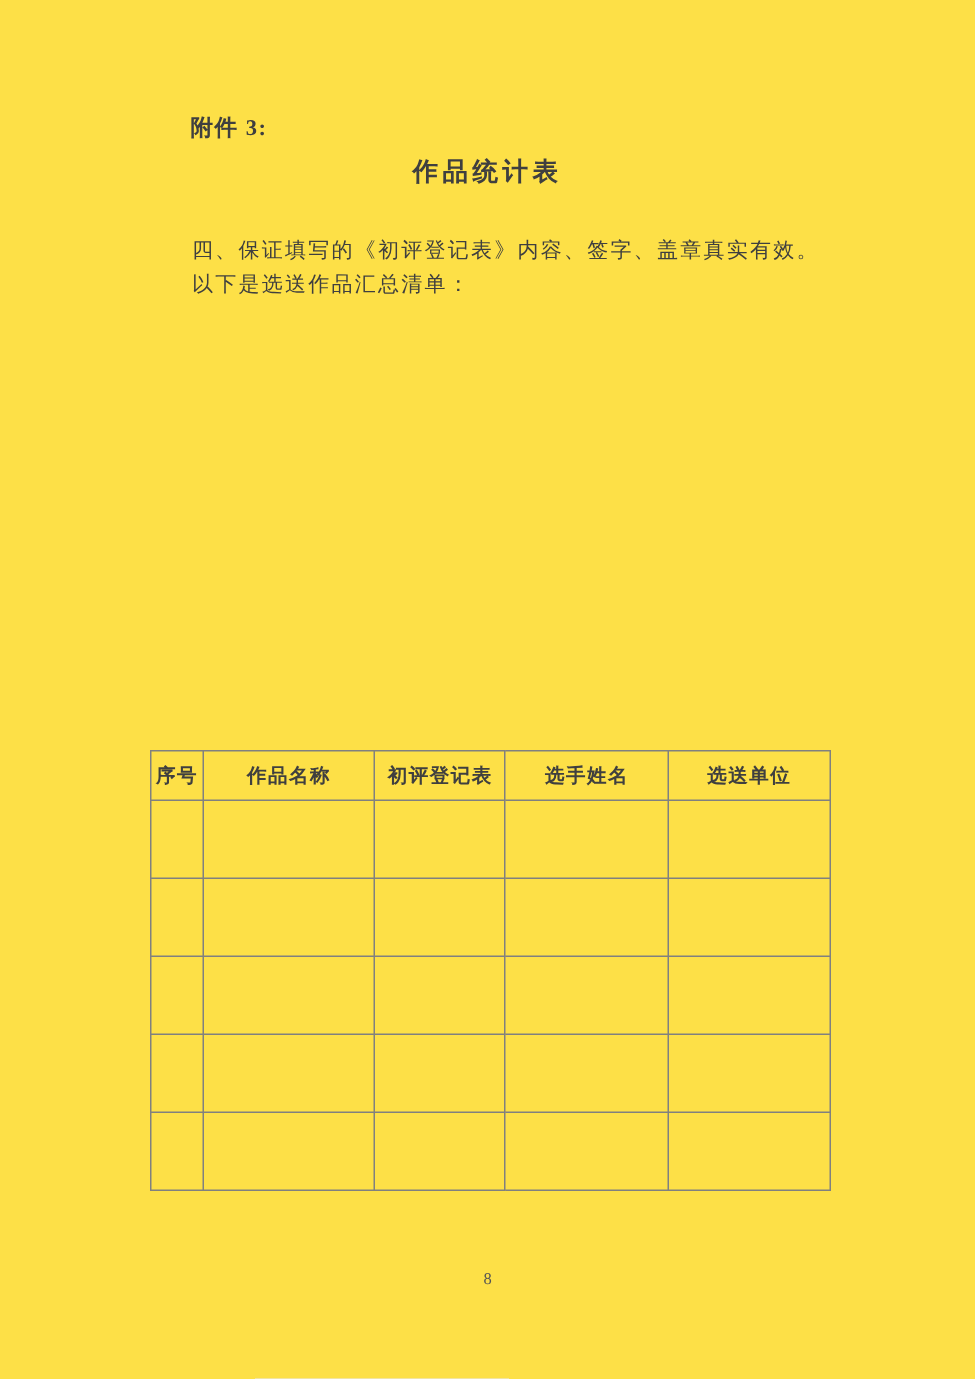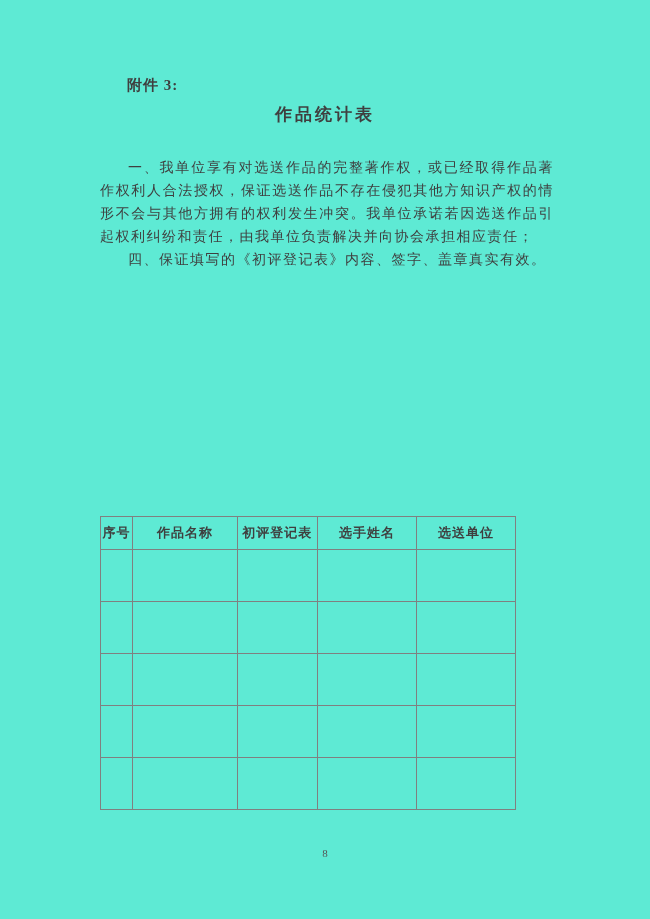--- a/index.html
+++ b/index.html
@@ -2,21 +2,21 @@
 <html><head>
 <meta charset="utf-8">
 <style>
   * { margin: 0; padding: 0; box-sizing: border-box; }
   html, body { background: #e9e9e9; }
   .page {
     position: relative;
     width: 650px;
     height: 919px;
     margin: 0 auto;
-    background: #5eead4;
+    background: #fde047;
     font-family: "Liberation Serif", "DejaVu Serif", serif;
     color: #3f3f3f;
     overflow: hidden;
   }
   .attachment-label {
     position: absolute;
     left: 127px;
     top: 76px;
     font-size: 15px;
     font-weight: bold;
@@ -47,22 +47,22 @@
     text-indent: 2em;
     word-break: break-all;
   }
   .blank-line {
     letter-spacing: 0;
     white-space: nowrap;
   }
   .works-table {
     position: absolute;
     left: 100px;
-    top: 516px;
-    width: 416px;
+    top: 500px;
+    width: 454px;
     border-collapse: collapse;
     table-layout: fixed;
   }
   .works-table th,
   .works-table td {
     border: 1px solid #808080;
     font-size: 13px;
     letter-spacing: 1px;
     text-align: center;
     vertical-align: middle;
@@ -95,26 +95,26 @@
 <body>
 
 <div class="page">
 
   <div class="attachment-label">附件 3:</div>
 
   <div class="doc-title">作品统计表</div>
 
   <div class="body-text">
 
-    <p>一、我单位享有对选送作品的完整著作权，或已经取得作品著作权利人合法授权，保证选送作品不存在侵犯其他方知识产权的情形不会与其他方拥有的权利发生冲突。我单位承诺若因选送作品引起权利纠纷和责任，由我单位负责解决并向协会承担相应责任；</p>
 
 
 
     <p>四、保证填写的《初评登记表》内容、签字、盖章真实有效。</p>
 
+    <p>以下是选送作品汇总清单：</p>
   </div>
 
   <table class="works-table">
     <colgroup>
       <col class="col-seq">
       <col class="col-name">
       <col class="col-dur">
       <col class="col-player">
       <col class="col-unit">
     </colgroup>

